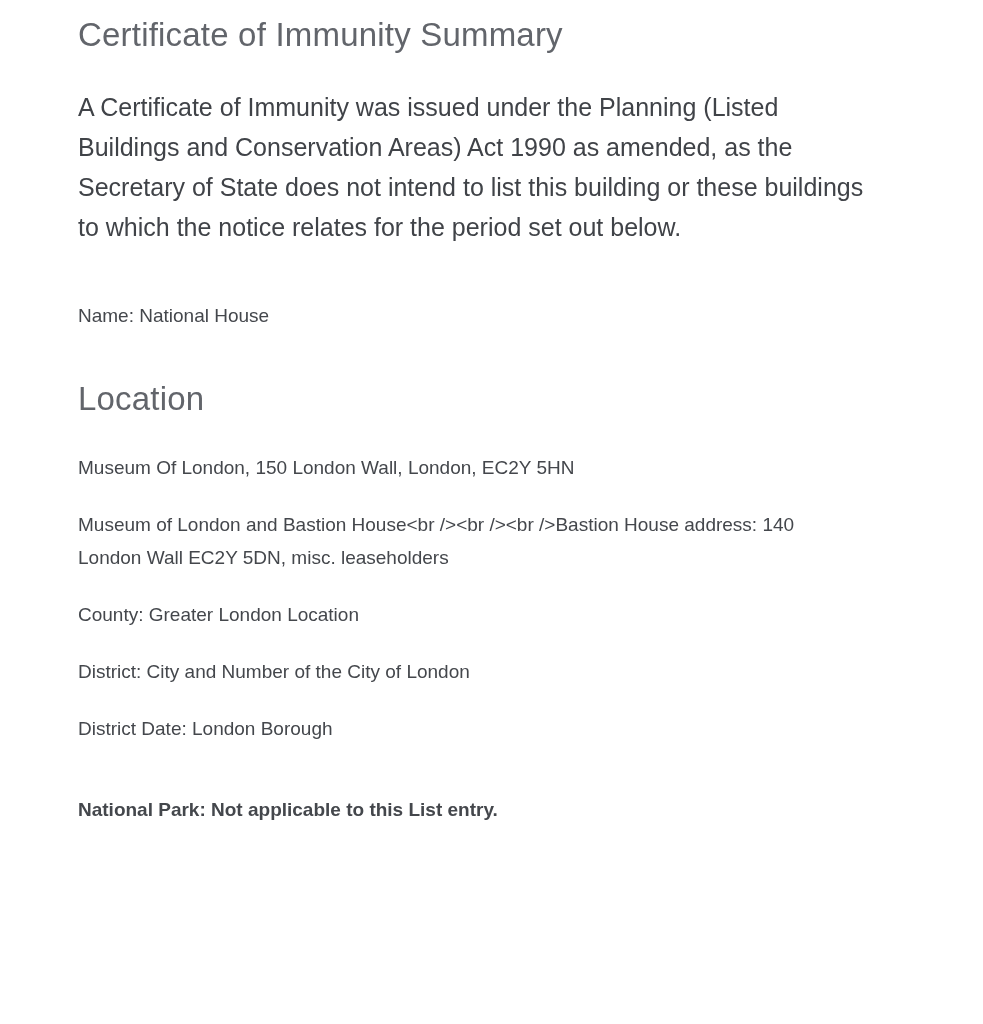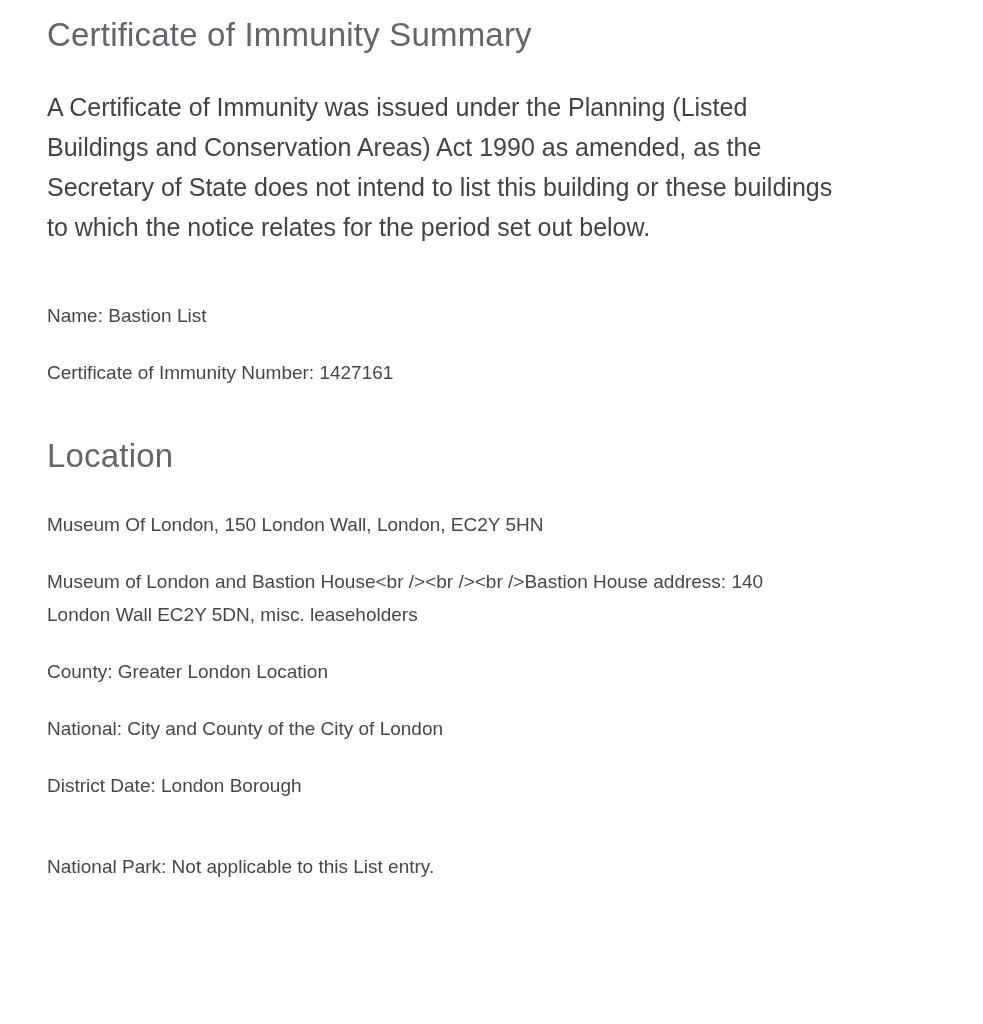--- a/index.html
+++ b/index.html
@@ -8,21 +8,21 @@
     background: #ffffff;
     width: 983px;
     height: 1024px;
     overflow: hidden;
     font-family: "Liberation Sans", "DejaVu Sans", sans-serif;
     color: #404348;
     -webkit-font-smoothing: antialiased;
   }
   main.list-entry {
     box-sizing: border-box;
-    padding: 14px 80px 0 47px;
+    padding: 14px 80px 0 78px;
   }
   h1.section-heading, h2.section-heading {
     font-size: 33px;
     font-weight: 400;
     color: #62656b;
     line-height: 1.3;
     letter-spacing: 0.2px;
     margin: 0 0 30px 0;
   }
   h2.section-heading {
@@ -37,47 +37,47 @@
   }
   p.detail {
     font-size: 19px;
     line-height: 33px;
     max-width: 780px;
     margin: 0 0 24px 0;
     color: #44474c;
   }
   p.detail.gap-top {
     padding-top: 24px; 
+    font-weight: bold;
   }
 </style>
 </head>
 <body>
 
 <main class="list-entry">
 
   <section>
     <h1 class="section-heading">Certificate of Immunity Summary</h1>
 
     <p class="lead">A Certificate of Immunity was issued under the Planning (Listed Buildings and Conservation Areas) Act 1990 as amended, as the Secretary of State does not intend to list this building or these buildings to which the notice relates for the period set out below.</p>
 
-    <p class="detail">Name: Bastion List</p>
+    <p class="detail">Name: National House</p>
 
-    <p class="detail">Certificate of Immunity Number: 1427161</p>
   </section>
 
   <section>
     <h2 class="section-heading">Location</h2>
 
     <p class="detail">Museum Of London, 150 London Wall, London, EC2Y 5HN</p>
 
     <p class="detail">Museum of London and Bastion House&lt;br /&gt;&lt;br /&gt;&lt;br /&gt;Bastion House address: 140 London Wall EC2Y 5DN, misc. leaseholders</p>
 
     <p class="detail">County: Greater London Location</p>
 
-    <p class="detail">National: City and County of the City of London</p>
+    <p class="detail">District: City and Number of the City of London</p>
 
     <p class="detail">District Date: London Borough</p>
 
 
     <p class="detail gap-top">National Park: Not applicable to this List entry.</p>
 
   </section>
 
 </main>
 

